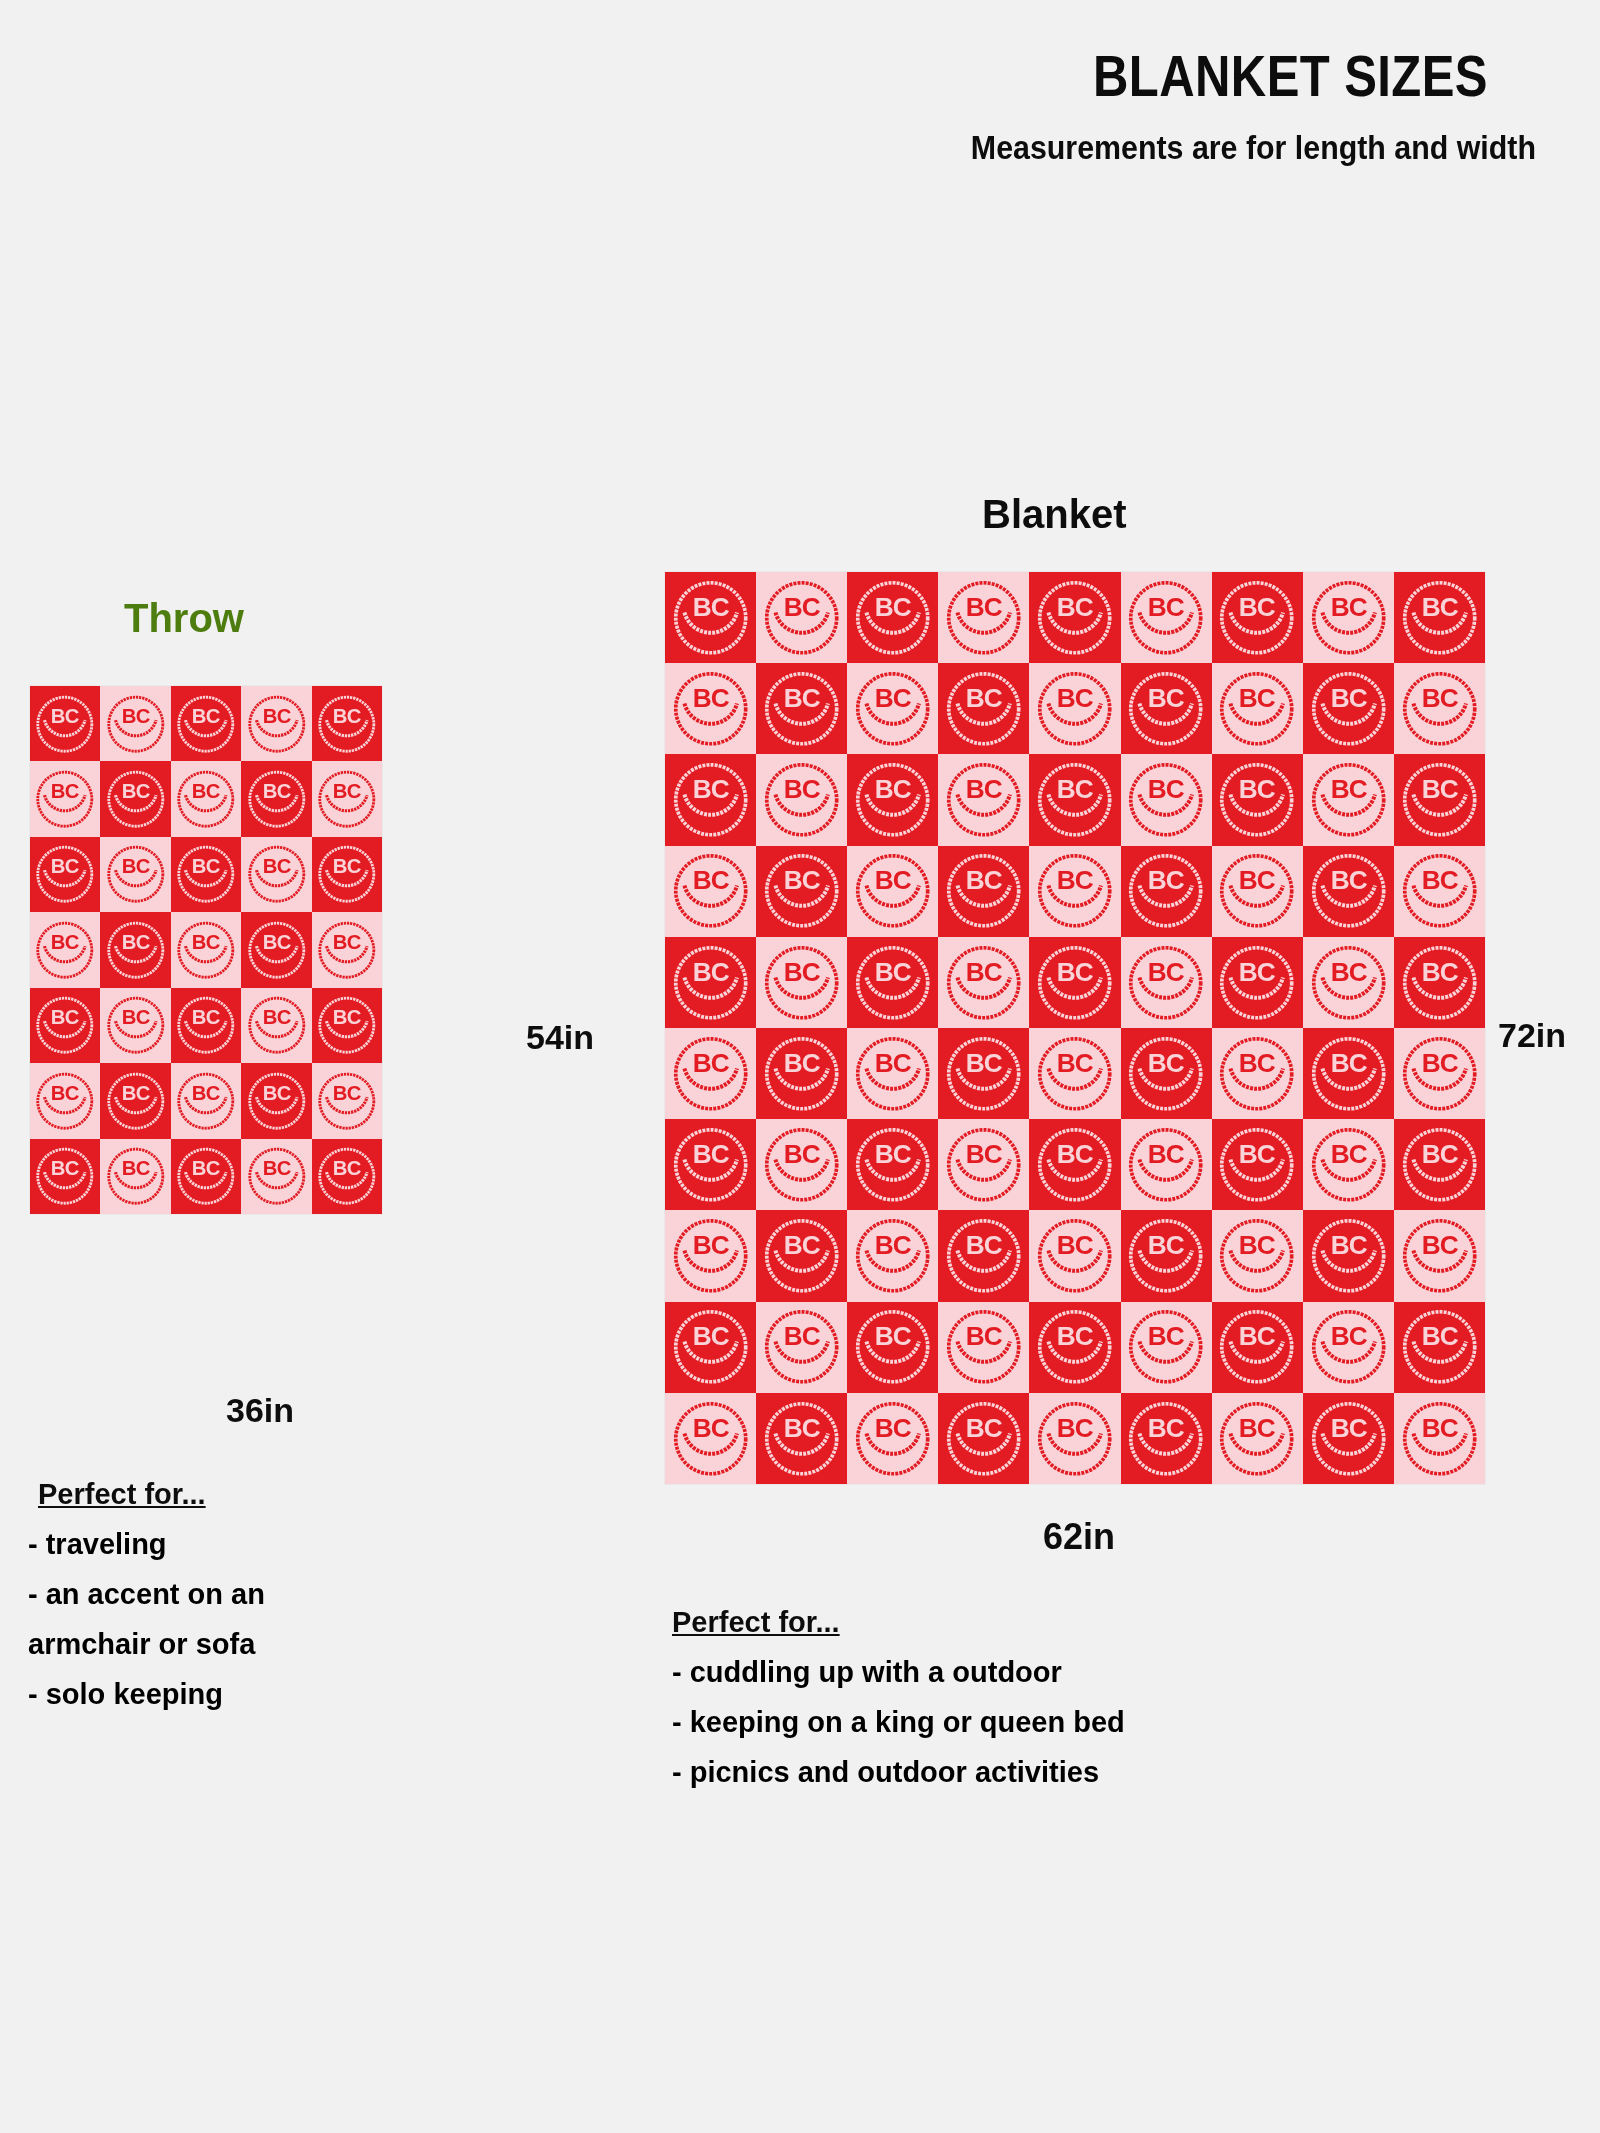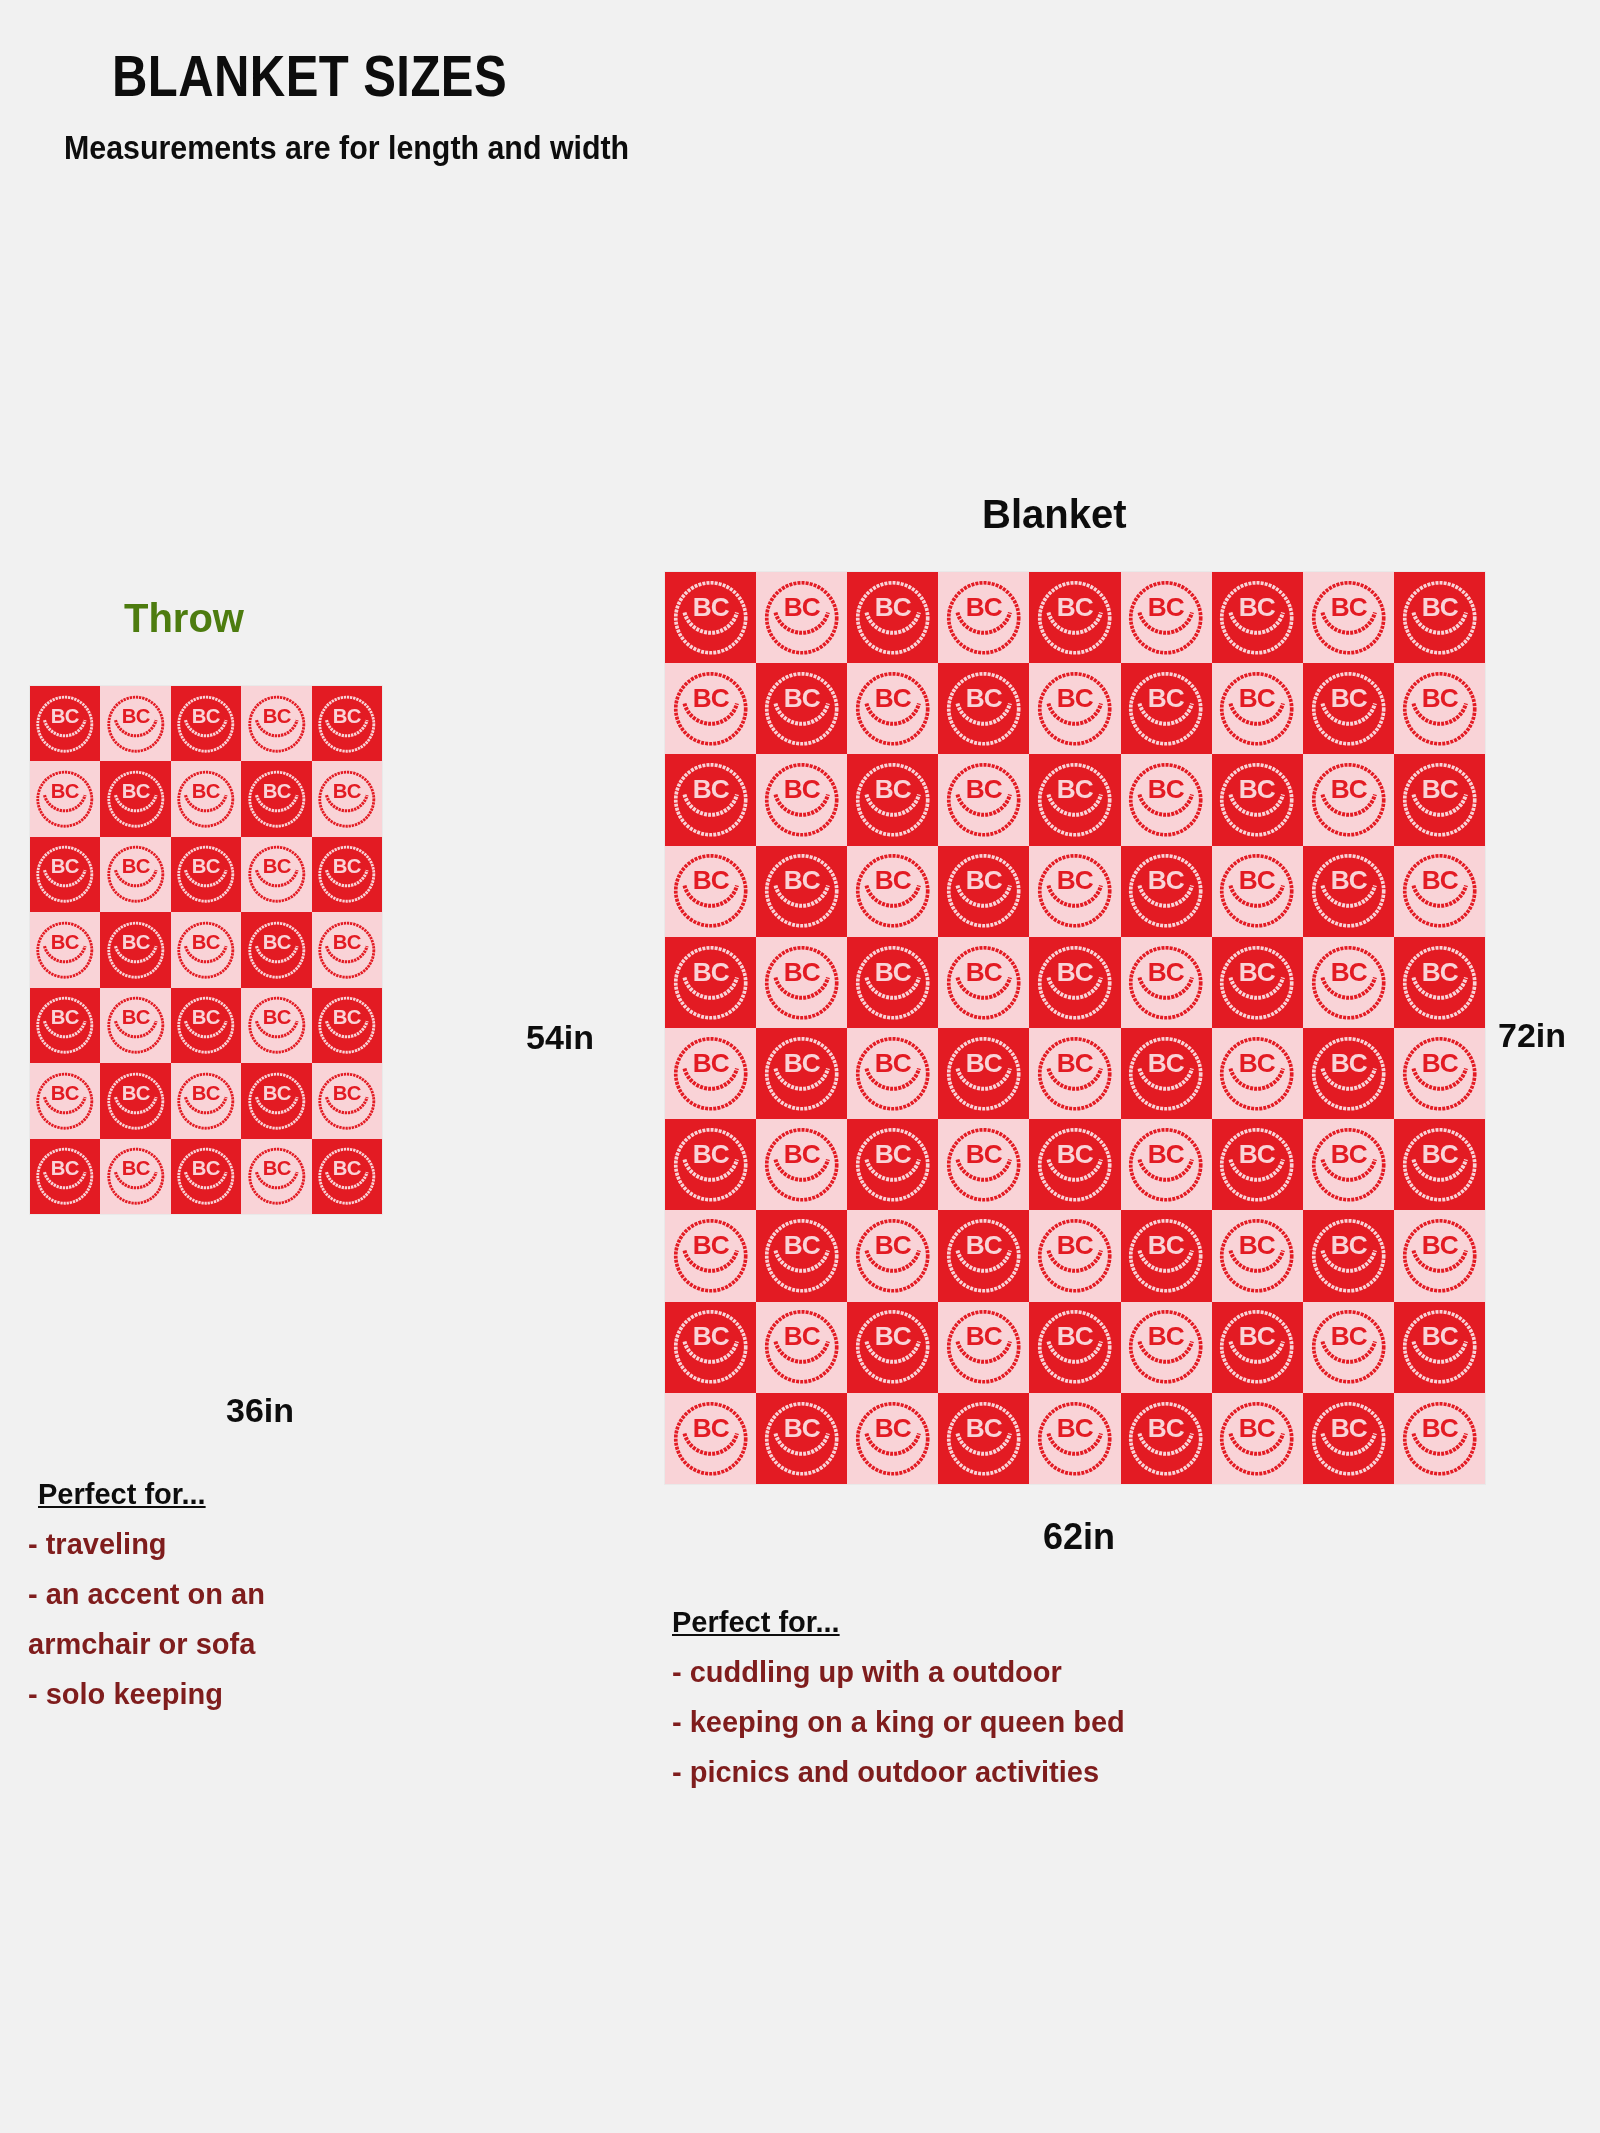--- a/index.html
+++ b/index.html
@@ -15,21 +15,21 @@
     position: relative;
     overflow: hidden;
   }
 
   
   #header {
     position: absolute;
     top: 0;
     left: 0;
     width: 1600px;
-    text-align: left;
+    text-align: right;
   }
   #page-title {
     margin: 0;
     padding-top: 48px;
     font-size: 57px;
     font-weight: 700;
     letter-spacing: 0.5px;
     line-height: 1.0;
     color: #0d0d0d;
     transform: scaleX(0.86);
@@ -171,21 +171,21 @@
     line-height: 1.0;
     color: #0d0d0d;
     margin: 0 0 17px 0;
     text-decoration: underline;
   }
   .uses-list { margin: 0; padding: 0; list-style: none; }
   .uses-list li {
     font-size: 29px;
     font-weight: 700;
     line-height: 1.28;
-    color: #7f1d1d;
+    color: #000000;
     margin: 13px 0 8px 0;
   }
   #throw-uses .uses-heading { padding-left: 10px; }
 </style>
 </head>
 <body>
 
 <div id="header">
   <h1 id="page-title">BLANKET SIZES</h1>
   <h2 id="page-subtitle">Measurements are for length and width</h2>

